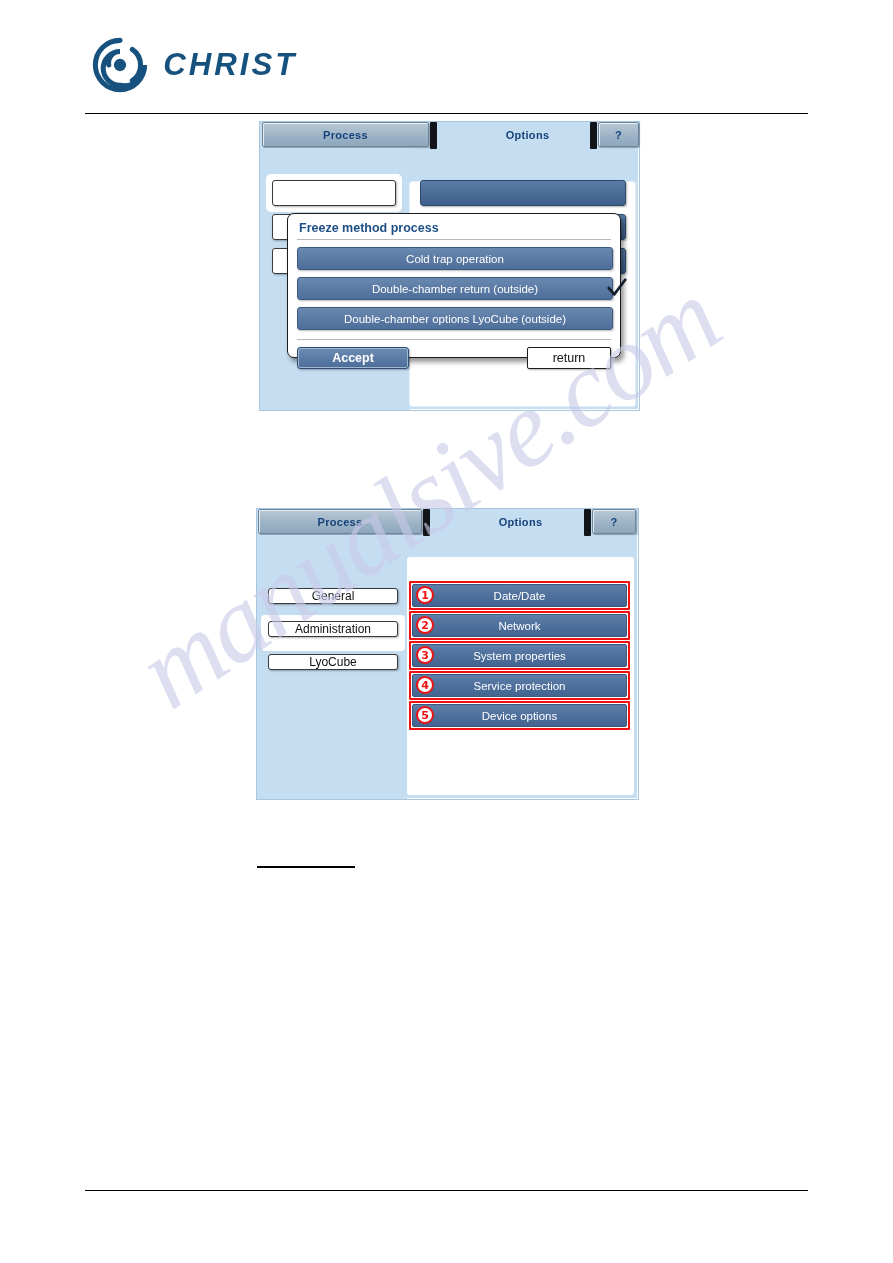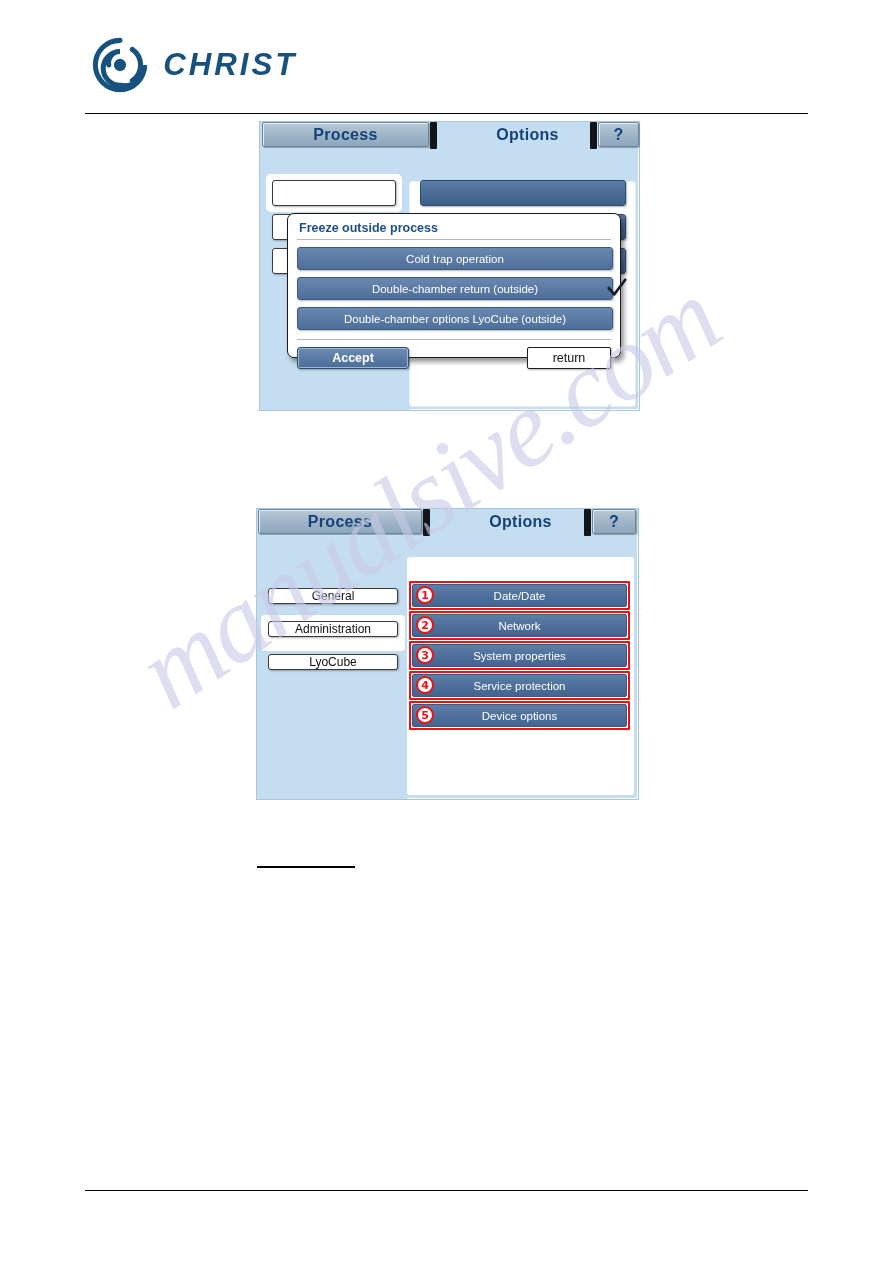--- a/index.html
+++ b/index.html
@@ -78,21 +78,21 @@
     background: #c5ddf0;
   }
   .tab {
     position: absolute;
     top: 0;
     height: 25px;
     box-sizing: border-box;
     display: flex;
     align-items: center;
     justify-content: center;
-    font-size: 16px;
+    font-size: 11px;
     font-weight: bold;
     color: #16427a;
     letter-spacing: .3px;
   }
   .tab.raised {
     background: linear-gradient(180deg,#b9c9d6 0%, #9db3c6 55%, #8da7bd 100%);
     border: 1px solid #6d8598;
     border-radius: 2px;
     box-shadow: inset 1px 1px 0 #e4edf4, 1px 1px 1px rgba(0,0,0,.28);
   }
@@ -398,21 +398,21 @@
     <div class="sel-halo"></div>
 
     <div class="bg-btn bg-left-1 pill-white"></div>
     <div class="bg-btn bg-left-2 pill-white"></div>
     <div class="bg-btn bg-left-3 pill-white"></div>
     <div class="bg-btn bg-right-1 pill-blue"></div>
     <div class="bg-btn bg-right-2 pill-blue"></div>
     <div class="bg-btn bg-right-3 pill-blue"></div>
 
     <div id="freeze-dialog">
-      <div class="dlg-title">Freeze outside process</div>
+      <div class="dlg-title">Freeze method process</div>
 
       <div class="dlg-option">
         <span>Cold trap operation</span>
       </div>
 
       <div class="dlg-option">
         <span>Double-chamber return (outside)</span>
         <svg class="dlg-check" viewBox="0 0 24 24" aria-hidden="true">
           <path d="M3 12 L9 19 L21 3" fill="none" stroke="currentColor" stroke-width="3" stroke-linecap="round" stroke-linejoin="round"></path>
         </svg>

